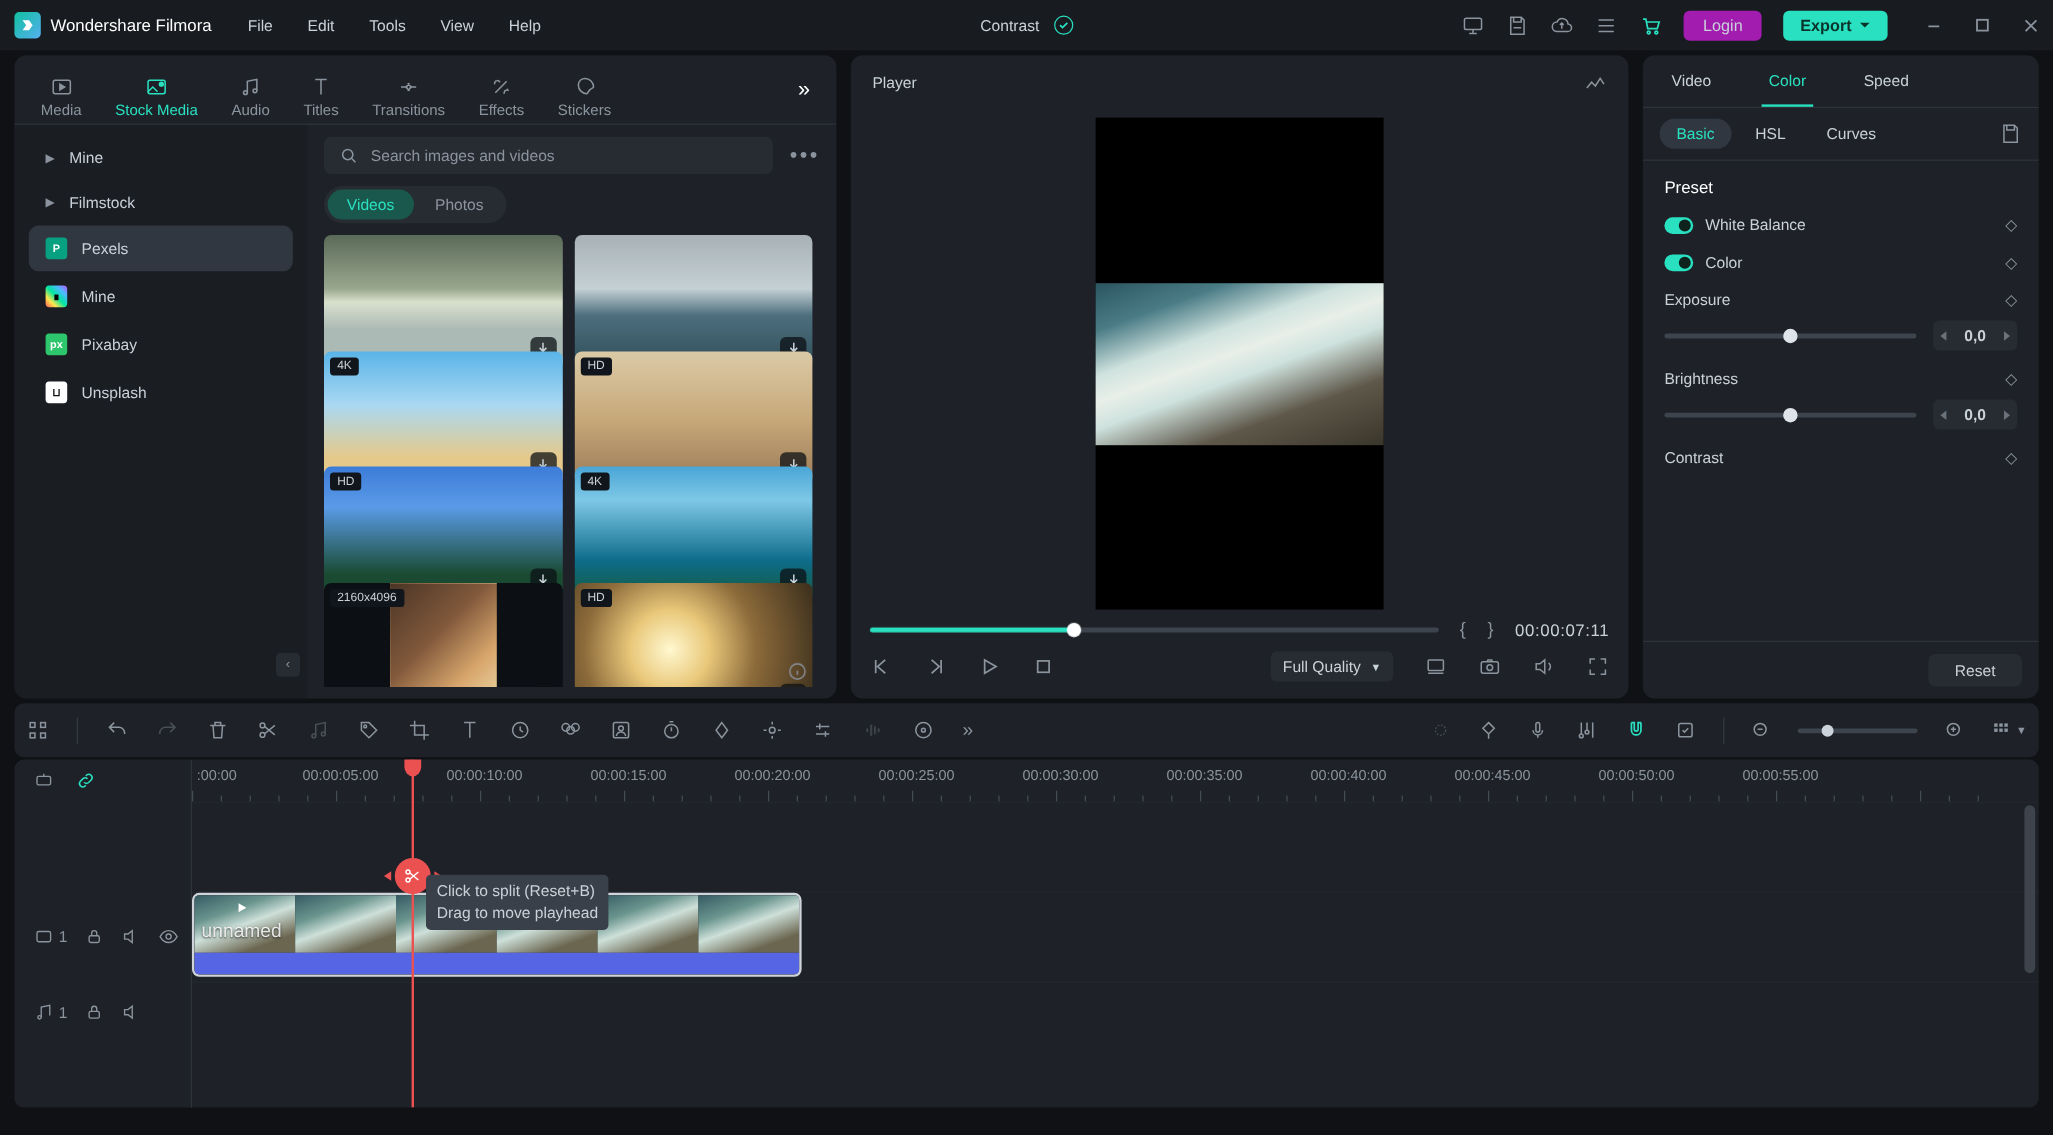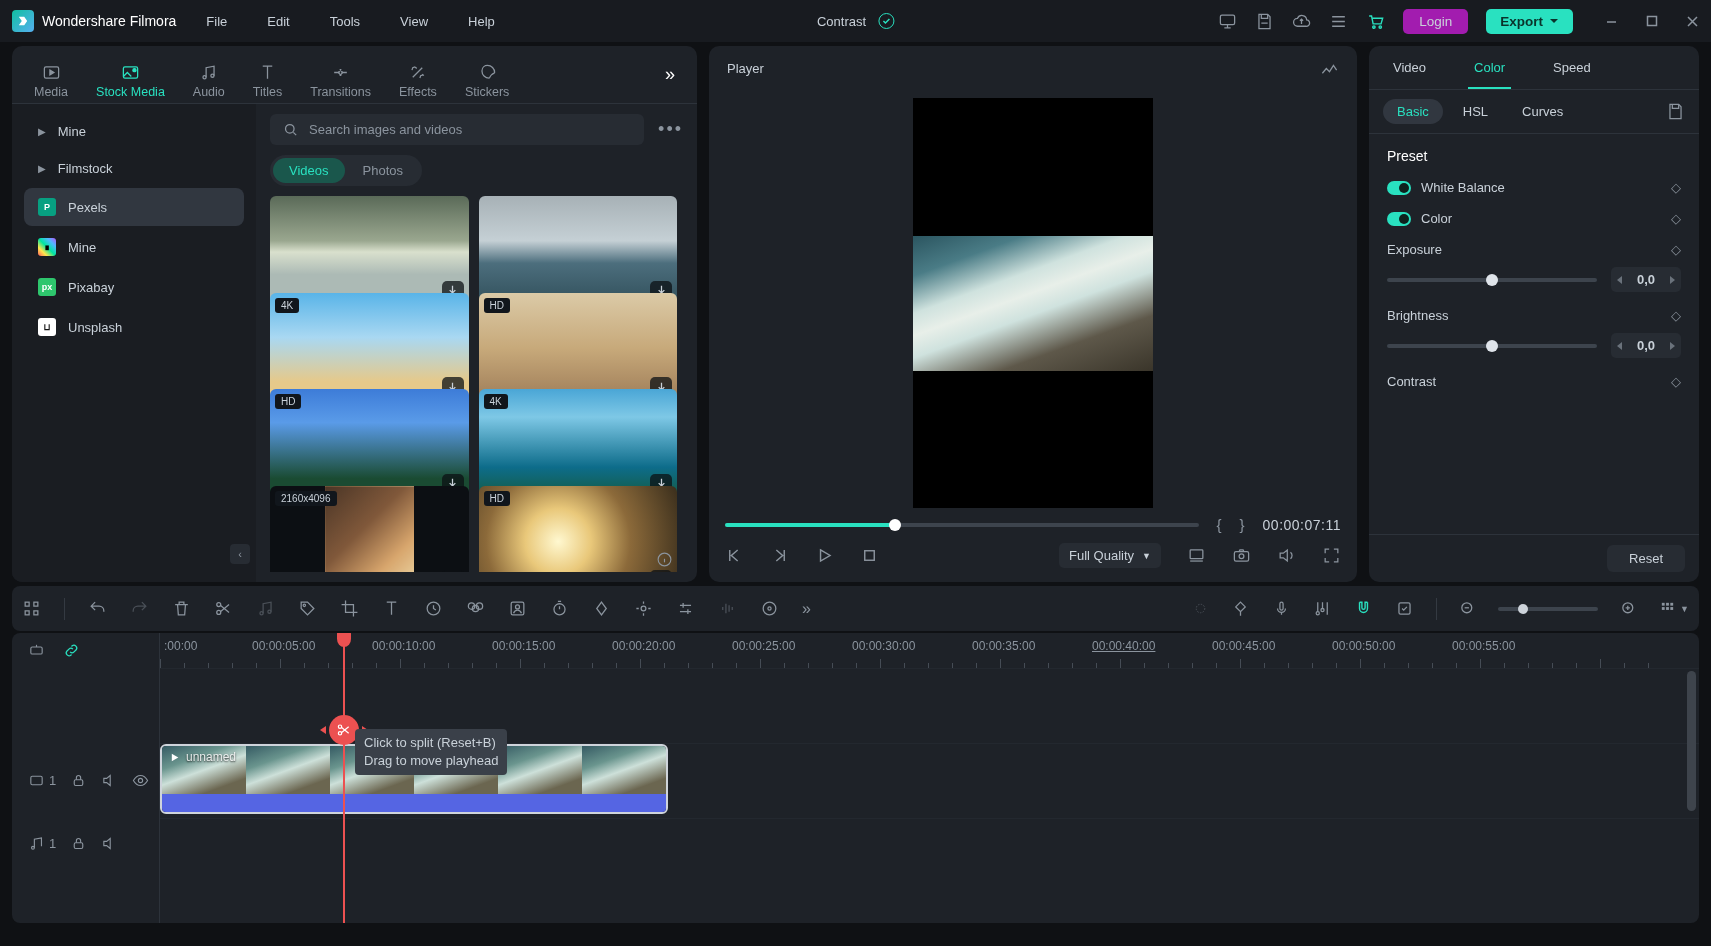--- a/index.html
+++ b/index.html
@@ -52,21 +52,21 @@
     position: relative;
   }
   .logo-icon::before {
     content: "";
     position: absolute;
     inset: 5px;
     background: white;
     clip-path: polygon(15% 15%, 60% 15%, 85% 50%, 60% 85%, 15% 85%, 40% 50%);
   }
   .app-name { color: var(--text-bright); font-size: 14px; }
-  .menu { display: flex; gap: 40px; }
+  .menu { display: flex; gap: 29px; }
   .menu-item { color: var(--text); cursor: pointer; }
   .title-center {
     position: absolute;
     left: 50%;
     transform: translateX(-50%);
     display: flex;
     align-items: center;
     gap: 12px;
     color: var(--text);
   }
@@ -557,22 +557,23 @@
   }
   .clip-aud {
     height:18px;
     background:var(--blue);
   }
   .clip-name {
     position:absolute;
     top:4px;left:6px;
     display:flex;align-items:center;gap:5px;
     color:rgba(255,255,255,.85);
-    font-size:12px;
+    font-size:16px;
     text-shadow:0 1px 2px rgba(0,0,0,.8);
+    flex-direction:column;
   }
 
   .playhead {
     position:absolute;
     top:0; bottom:0;
     left:183px;
     width:2px;
     background:var(--red);
     z-index:5;
   }
@@ -1281,21 +1282,21 @@
   <div class="track-body">
     <div class="ruler" id="ruler">
         <span class="tick" style="left: 4px;">:00:00</span>
         <span class="tick" style="left: 92px;">00:00:05:00</span>
         <span class="tick" style="left: 212px;">00:00:10:00</span>
         <span class="tick" style="left: 332px;">00:00:15:00</span>
         <span class="tick" style="left: 452px;">00:00:20:00</span>
         <span class="tick" style="left: 572px;">00:00:25:00</span>
         <span class="tick" style="left: 692px;">00:00:30:00</span>
         <span class="tick" style="left: 812px;">00:00:35:00</span>
-        <span class="tick" style="left: 932px; text-decoration: underline;">00:00:40:00</span>
+        <span class="tick" style="left: 932px;">00:00:40:00</span>
         <span class="tick" style="left: 1052px;">00:00:45:00</span>
         <span class="tick" style="left: 1172px;">00:00:50:00</span>
         <span class="tick" style="left: 1292px;">00:00:55:00</span>
         <span class="minor" style="left: 0px; height: 9px;"></span>
         <span class="minor" style="left: 24px;"></span>
         <span class="minor" style="left: 48px;"></span>
         <span class="minor" style="left: 72px;"></span>
         <span class="minor" style="left: 96px;"></span>
         <span class="minor" style="left: 120px; height: 9px;"></span>
         <span class="minor" style="left: 144px;"></span>

